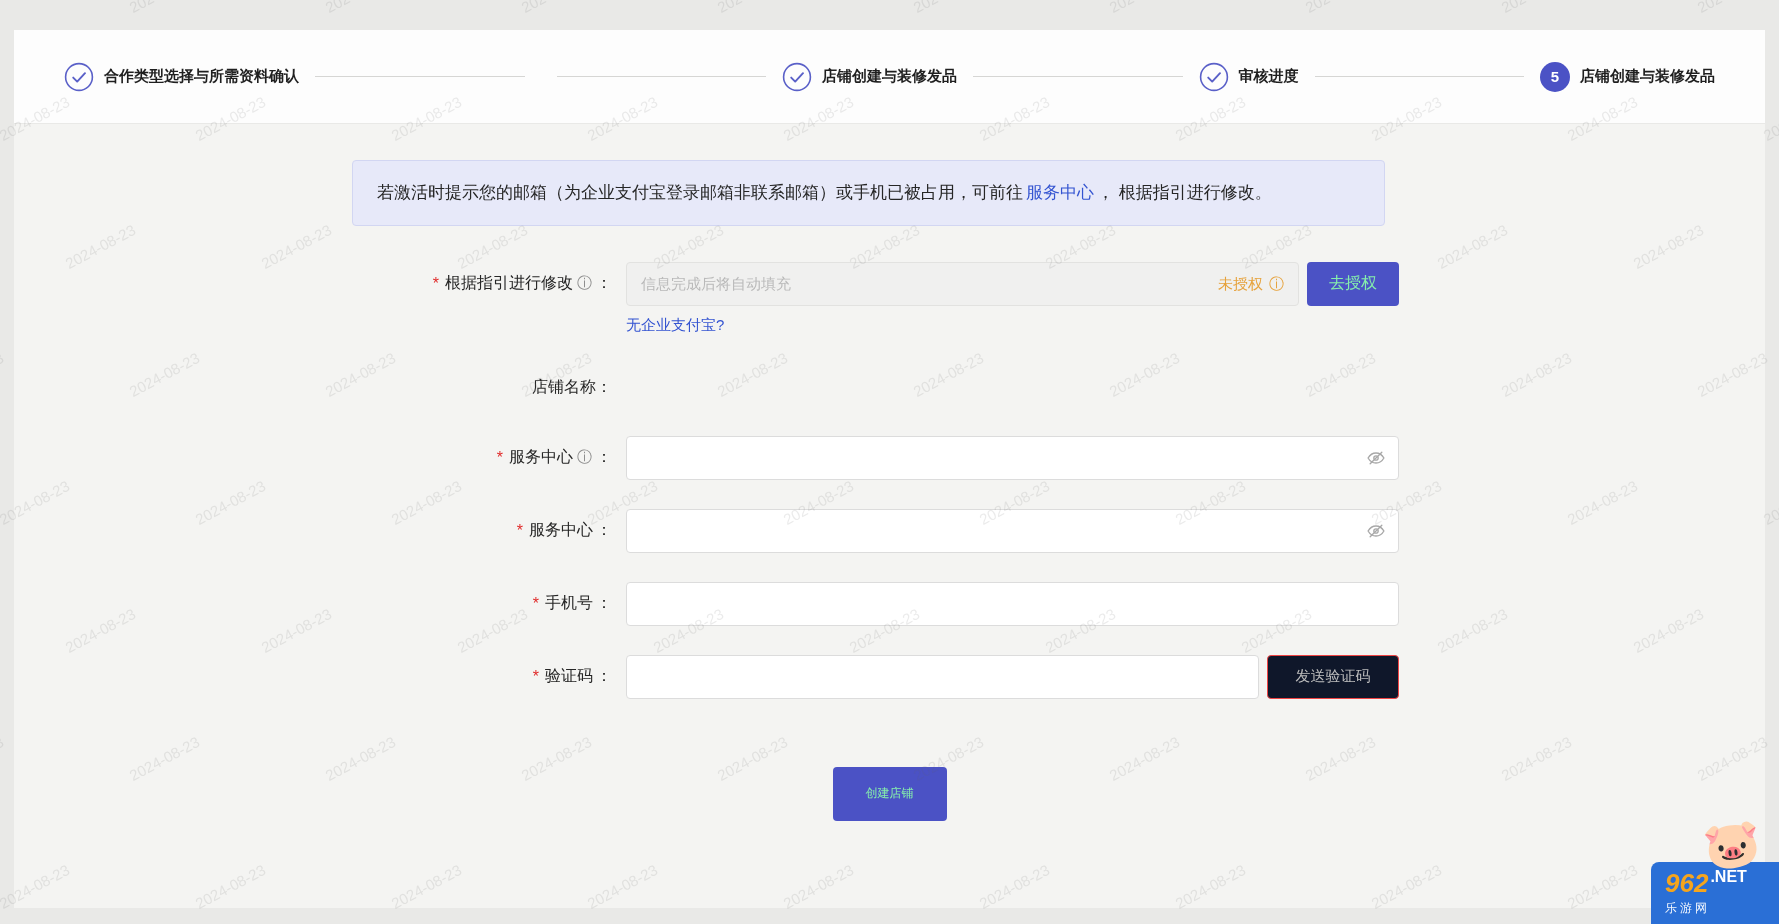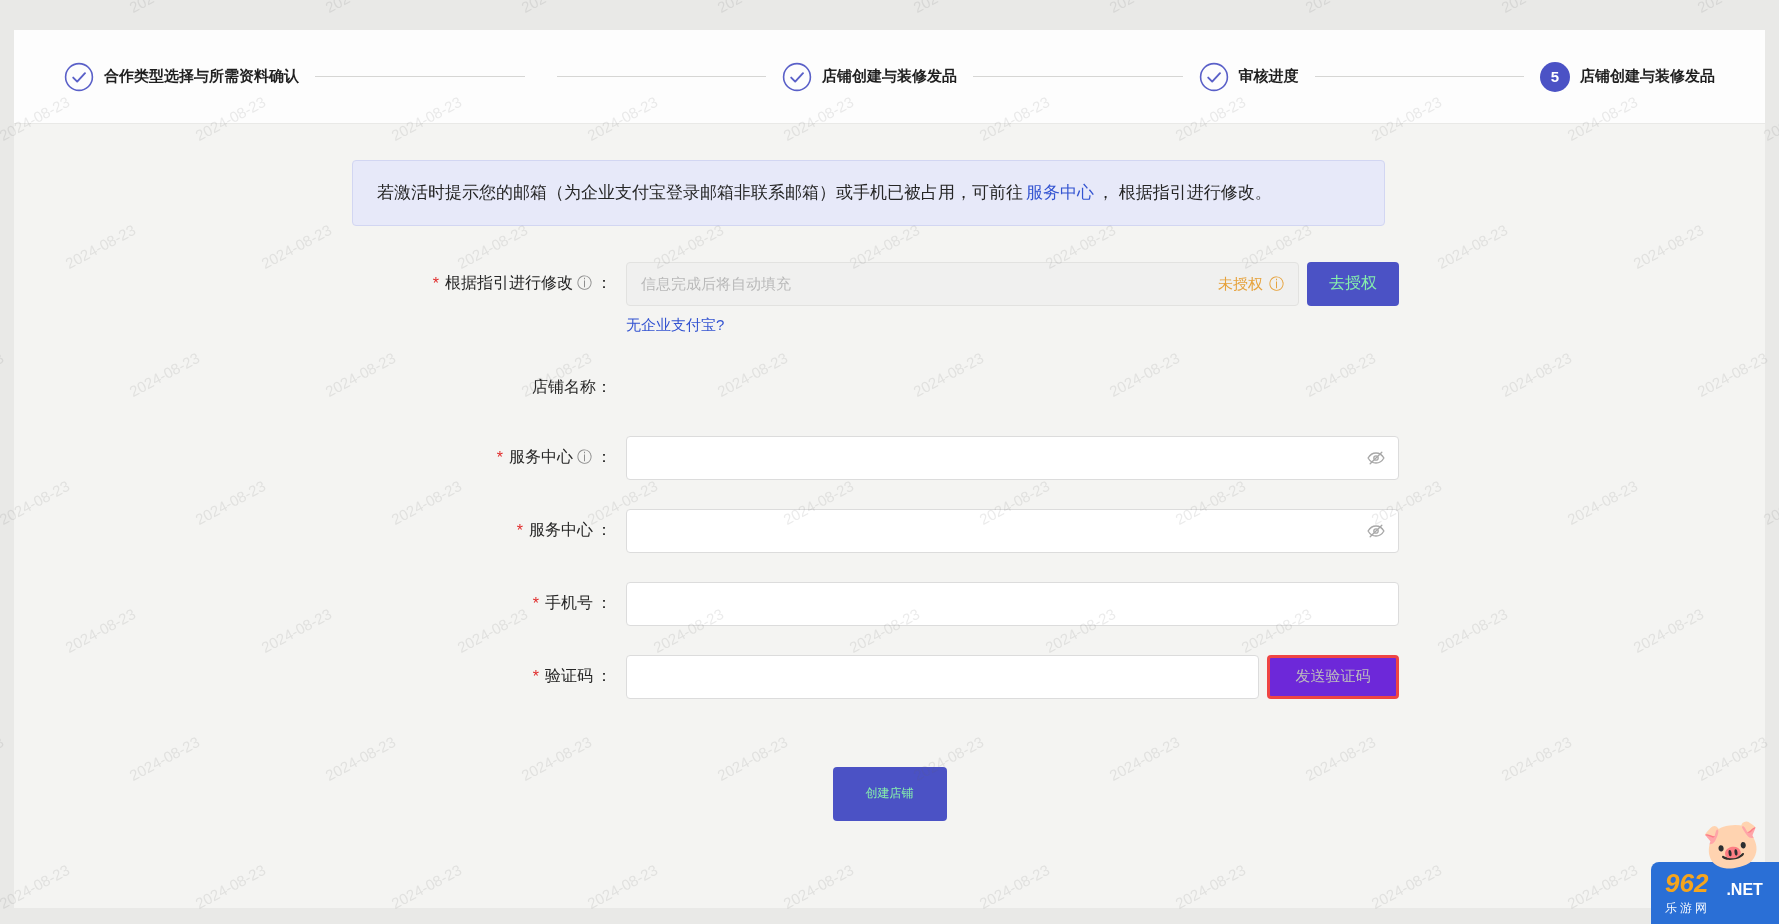--- a/index.html
+++ b/index.html
@@ -72,22 +72,22 @@
     width:22px; height:22px; display:flex; align-items:center; justify-content:center;
     cursor:pointer;
   }
   .btn{
     height:44px; border:none; border-radius:4px; font-size:16px; cursor:pointer;
     font-family:inherit;
   }
   .btn-primary{ background:var(--primary); color:#86efac;font-family:Liberation Serif, serif; }
   .btn-auth{ width:92px; margin-left:8px; }
   .btn-send{
-    width:132px; margin-left:8px; background:#6d28d9; color:#bdbdbd;
-    border:3px solid #ef4444; font-size:15px; cursor:not-allowed;
+    width:132px; margin-left:8px; background:#0f172a; color:#bdbdbd;
+    border:1px solid #ef4444; font-size:15px; cursor:not-allowed;
   }
   .sub-link-row{ margin-left:612px; margin-top:10px; }
   .sub-link-row a{ color:var(--link); font-size:15px; text-decoration:none; cursor:pointer;margin-top:8px; }
   .shopname-row{ align-items:flex-start; margin-top:40px; }
   .shopname-row .form-label{ padding-top:2px; }
   .shop-value{ font-size:16px; font-weight:600; color:#1f1f1f; }
   .shop-hint{ margin-top:14px; font-size:15px; color:#8a8a8a; font-weight:400; }
   .submit-row{ margin-top:68px; text-align:center; }
   .btn-submit{ height:54px; padding:0 33px; font-size:12px; }
   
@@ -96,21 +96,21 @@
     position:absolute; transform:rotate(-28deg); font-size:15px;
     color:rgba(100,100,100,0.13); white-space:nowrap;
   }
   
   .site-badge{ position:absolute; right:0; bottom:0; z-index:7; }
   .pig{ position:absolute; right:18px; bottom:52px; font-size:46px; transform:rotate(-8deg); }
   .badge-box{
     background:#2a6fd6; color:#fff; border-radius:8px 0 0 0;
     padding:6px 12px 7px 14px; min-width:128px; text-align:left;
   }
-  .badge-top{ display:flex; align-items:flex-end; gap:18px; }
+  .badge-top{ display:flex; align-items:flex-start; gap:2px; }
   .badge-num{ color:#f5a51d; font-size:26px; font-weight:700; font-style:italic; }
   .badge-net{ font-size:16px; font-weight:700; }
   .badge-name{ font-size:12px; letter-spacing:3px; margin-top:1px; opacity:.95; }
 </style>
 </head>
 <body>
 
 <div class="wm-layer" id="wm-layer">
     <span class="wm" style="left: -70px; top: -18px;">2024-08-23</span>
     <span class="wm" style="left: 126px; top: -18px;">2024-08-23</span>

